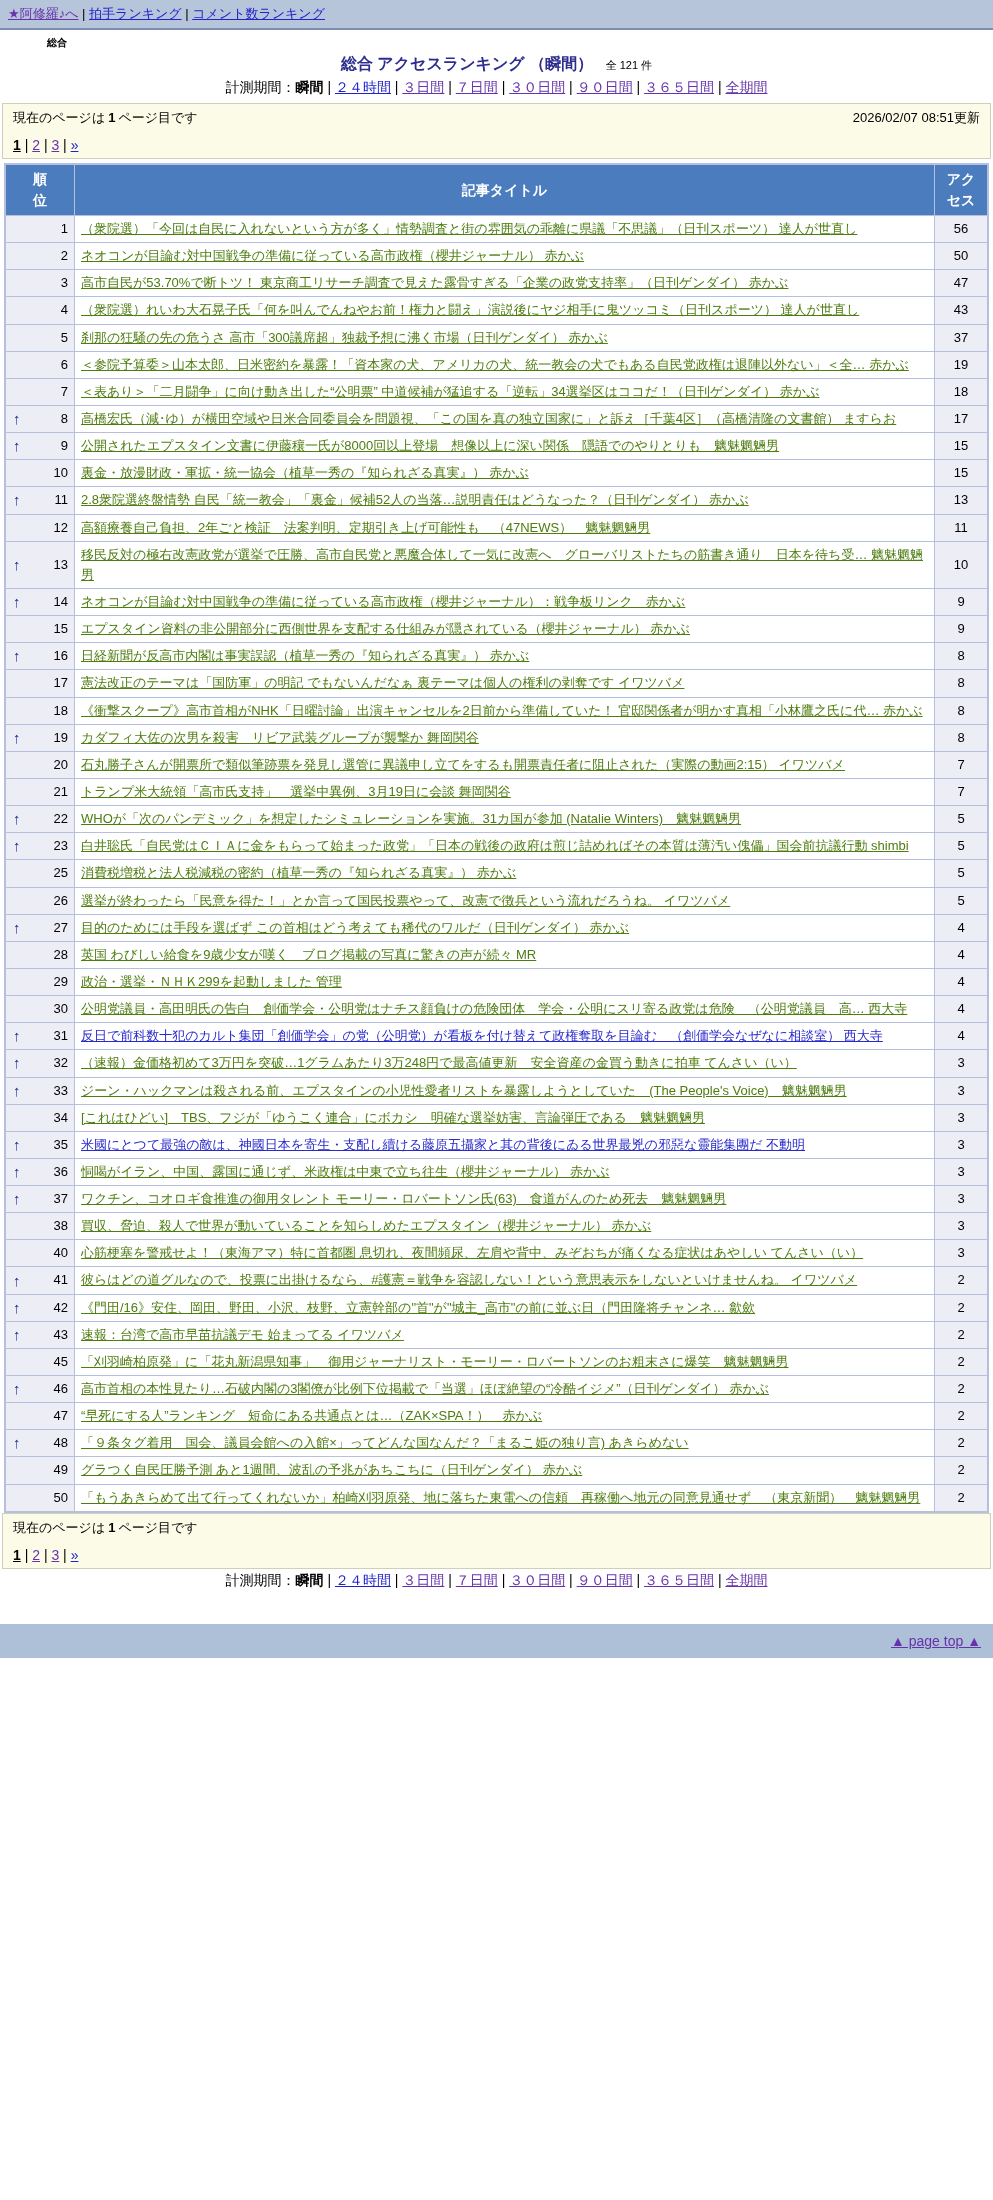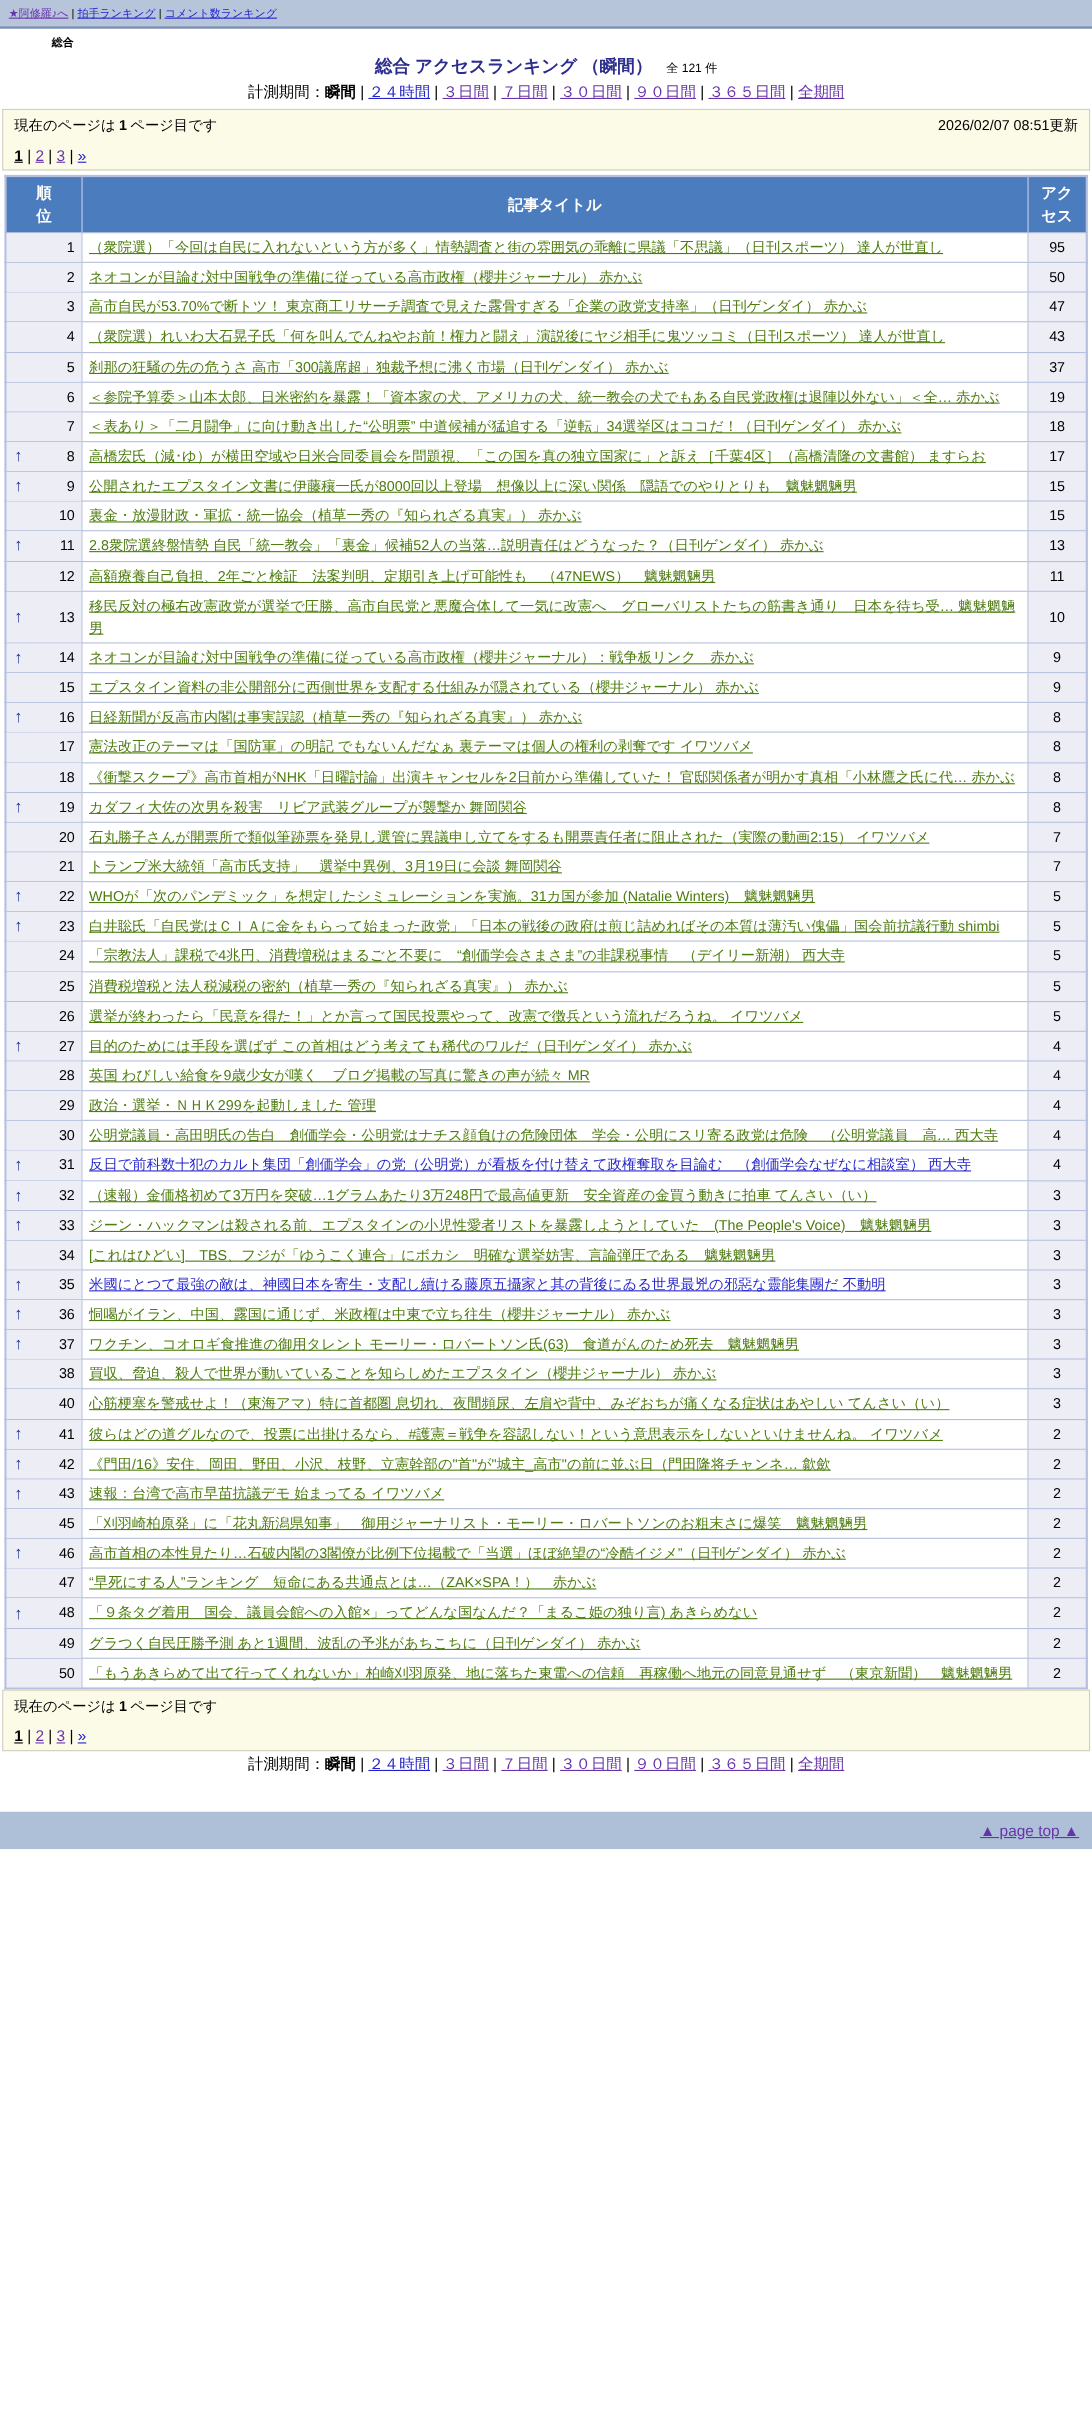--- a/index.html
+++ b/index.html
@@ -1,21 +1,21 @@
 <!DOCTYPE html>
 <html><head>
 <meta charset="utf-8">
 <style>
   html,body{margin:0;padding:0;background:#fff;color:#000;
     font-family:"Liberation Sans","DejaVu Sans",sans-serif;}
   .page{width:993px;min-height:2200px;margin:0 auto;box-sizing:border-box;}
 
   
   .topnav{background:#b7c5db;border-bottom:2px solid #7d8db0;padding:5px 8px;
-    font-size:10px;}
+    font-size:13px;}
   .topnav a{text-decoration:underline;}
   .sep{color:#000;}
 
   a.purple{color:#6633aa;}
   a.blue{color:#2222cc;}
   a{cursor:pointer;}
 
   .category{font-size:10px;font-weight:bold;padding:6px 3px 2px 3px;margin-left:44px;}
 
   .main-title{text-align:center;margin:2px 0 4px 0;}
@@ -90,21 +90,21 @@
 位</th>
         <th>記事タイトル</th>
         <th style="width:44px;">アク
 セス</th>
       </tr>
     </thead>
     <tbody>
         <tr>
           <td class="rank-cell"><span class="num">1</span></td>
           <td class="title-cell"><a href="#">（衆院選）「今回は自民に入れないという方が多く」情勢調査と街の雰囲気の乖離に県議「不思議」（日刊スポーツ） 達人が世直し</a></td>
-          <td class="access-cell">95</td>
+          <td class="access-cell">56</td>
         </tr>
         <tr>
           <td class="rank-cell"><span class="num">2</span></td>
           <td class="title-cell"><a href="#">ネオコンが目論む対中国戦争の準備に従っている高市政権（櫻井ジャーナル） 赤かぶ</a></td>
           <td class="access-cell">50</td>
         </tr>
         <tr>
           <td class="rank-cell"><span class="num">3</span></td>
           <td class="title-cell"><a href="#">高市自民が53.70%で断トツ！ 東京商工リサーチ調査で見えた露骨すぎる「企業の政党支持率」（日刊ゲンダイ） 赤かぶ</a></td>
           <td class="access-cell">47</td>
@@ -200,25 +200,20 @@
           <td class="access-cell">7</td>
         </tr>
         <tr>
           <td class="rank-cell"><span class="up">↑</span><span class="num">22</span></td>
           <td class="title-cell"><a href="#">WHOが「次のパンデミック」を想定したシミュレーションを実施。31カ国が参加 (Natalie Winters)　魑魅魍魎男</a></td>
           <td class="access-cell">5</td>
         </tr>
         <tr>
           <td class="rank-cell"><span class="up">↑</span><span class="num">23</span></td>
           <td class="title-cell"><a href="#">白井聡氏「自民党はＣＩＡに金をもらって始まった政党」「日本の戦後の政府は煎じ詰めればその本質は薄汚い傀儡」国会前抗議行動 shimbi</a></td>
-          <td class="access-cell">5</td>
-        </tr>
-        <tr>
-          <td class="rank-cell"><span class="num">24</span></td>
-          <td class="title-cell"><a href="#">「宗教法人」課税で4兆円、消費増税はまるごと不要に　“創価学会さまさま”の非課税事情　（デイリー新潮） 西大寺</a></td>
           <td class="access-cell">5</td>
         </tr>
         <tr>
           <td class="rank-cell"><span class="num">25</span></td>
           <td class="title-cell"><a href="#">消費税増税と法人税減税の密約（植草一秀の『知られざる真実』） 赤かぶ</a></td>
           <td class="access-cell">5</td>
         </tr>
         <tr>
           <td class="rank-cell"><span class="num">26</span></td>
           <td class="title-cell"><a href="#">選挙が終わったら「民意を得た！」とか言って国民投票やって、改憲で徴兵という流れだろうね。 イワツバメ</a></td>

